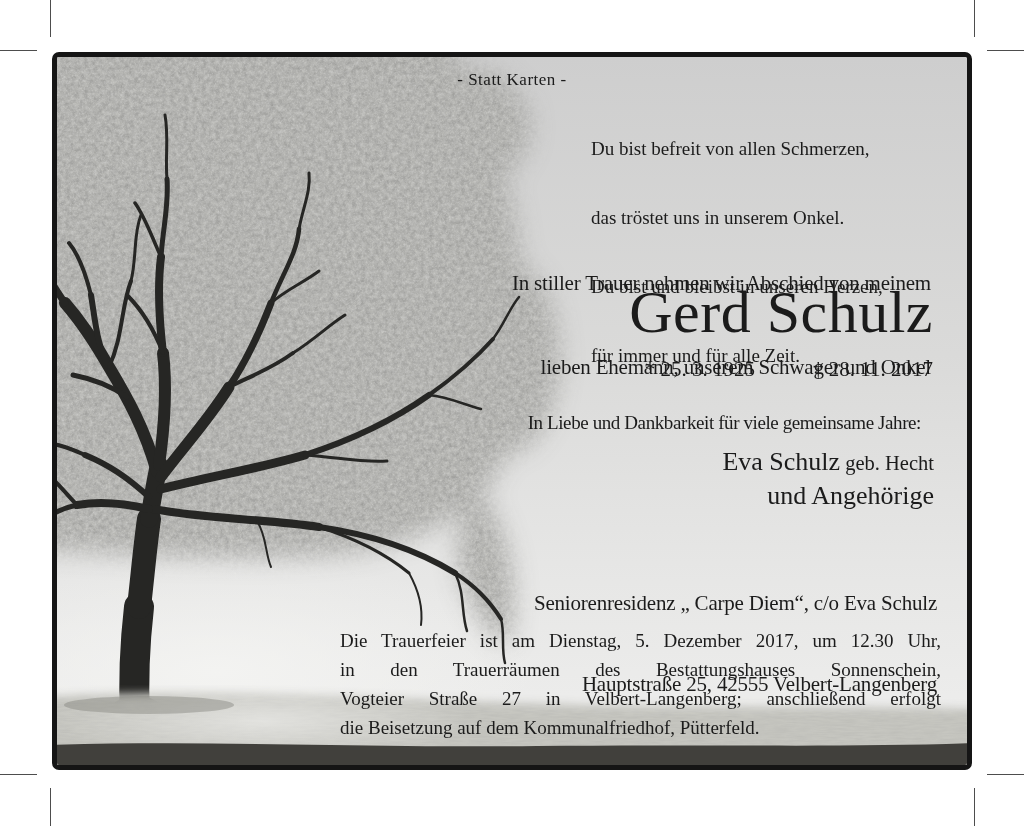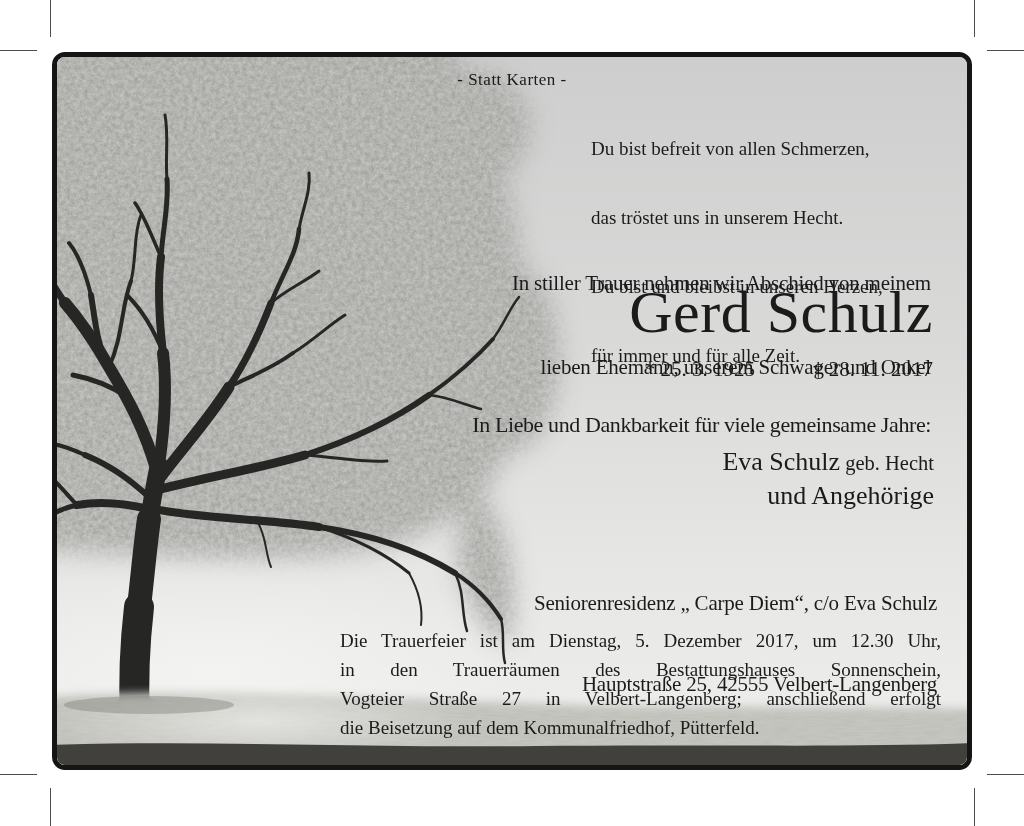--- a/index.html
+++ b/index.html
@@ -7,32 +7,32 @@
     width:1024px;height:826px;position:relative;background:#ffffff;
     font-family:"Liberation Serif", serif;color:#1b1b1b;overflow:hidden;
   }
   
   .cropmark{position:absolute;background:#4d4d4d;}
   .cm-v{width:1px;height:37px;}
   .cm-h{width:37px;height:1px;}
   
   .card{
     position:absolute;left:52px;top:52px;width:920px;height:718px;
-    box-sizing:border-box;border:5px solid #151515;border-radius:13px;
+    box-sizing:border-box;border:5px solid #151515;border-radius:7px;
     overflow:hidden;background:#dedede;
   }
   .photo{position:absolute;left:0;top:0;width:910px;height:708px;display:block;}
   
   .txt{position:absolute;white-space:pre;}
   .statt{left:0;right:0;top:13px;text-align:center;font-size:17px;letter-spacing:.5px;}
   .poem{left:534px;top:34px;font-size:19px;line-height:23px;text-align:left;}
   .intro{right:36px;top:156px;font-size:21px;line-height:28px;text-align:right;letter-spacing:-.2px;}
   .name{right:34px;top:222px;font-size:60px;line-height:66px;text-align:right;letter-spacing:.5px;margin-left:32px;}
   .dates{right:34px;top:300px;font-size:21px;display:flex;gap:58px;}
-  .gratitude{right:36px;top:355px;font-size:22px;letter-spacing:-.4px;text-align:left;}
+  .gratitude{right:46px;top:355px;font-size:19px;letter-spacing:-.4px;text-align:left;}
   .mourner1{right:33px;top:390px;font-size:26px;text-align:right;}
   .mourner1 .suffix{font-size:20.5px;}
   .mourner2{right:33px;top:424px;font-size:26px;text-align:right;}
   .address{right:30px;top:479px;font-size:21px;line-height:27px;text-align:right;letter-spacing:-.2px;}
   .funeral{left:283px;top:569px;width:601px;font-size:19px;line-height:29px;white-space:normal;}
   .funeral .jline{text-align:justify;text-align-last:justify;}
   .funeral .lastline{text-align:left;}
 </style>
 </head>
 <body>
@@ -162,21 +162,21 @@
     </g>
     <ellipse cx="92" cy="648" rx="85" ry="9" fill="#85857f" opacity="0.45"></ellipse>
 
     <path d="M -10 688 C 150 683 320 691 480 689 C 640 687 790 691 920 686 L 920 708 L -10 708 Z" fill="#41403c"></path>
   </svg>
 
   <div class="txt statt">- Statt Karten -</div>
 
   <div class="txt poem">
     <div>Du bist befreit von allen Schmerzen,</div>
-    <div>das tröstet uns in unserem Hecht.</div>
+    <div>das tröstet uns in unserem Onkel.</div>
     <div>Du bist und bleibst in unseren Herzen,</div>
     <div>für immer und für alle Zeit.</div>
   </div>
 
   <div class="txt intro">
     <div>In stiller Trauer nehmen wir Abschied von meinem</div>
     <div>lieben Ehemann, unserem Schwager und Onkel</div>
   </div>
 
   <div class="txt name">Gerd Schulz</div>

